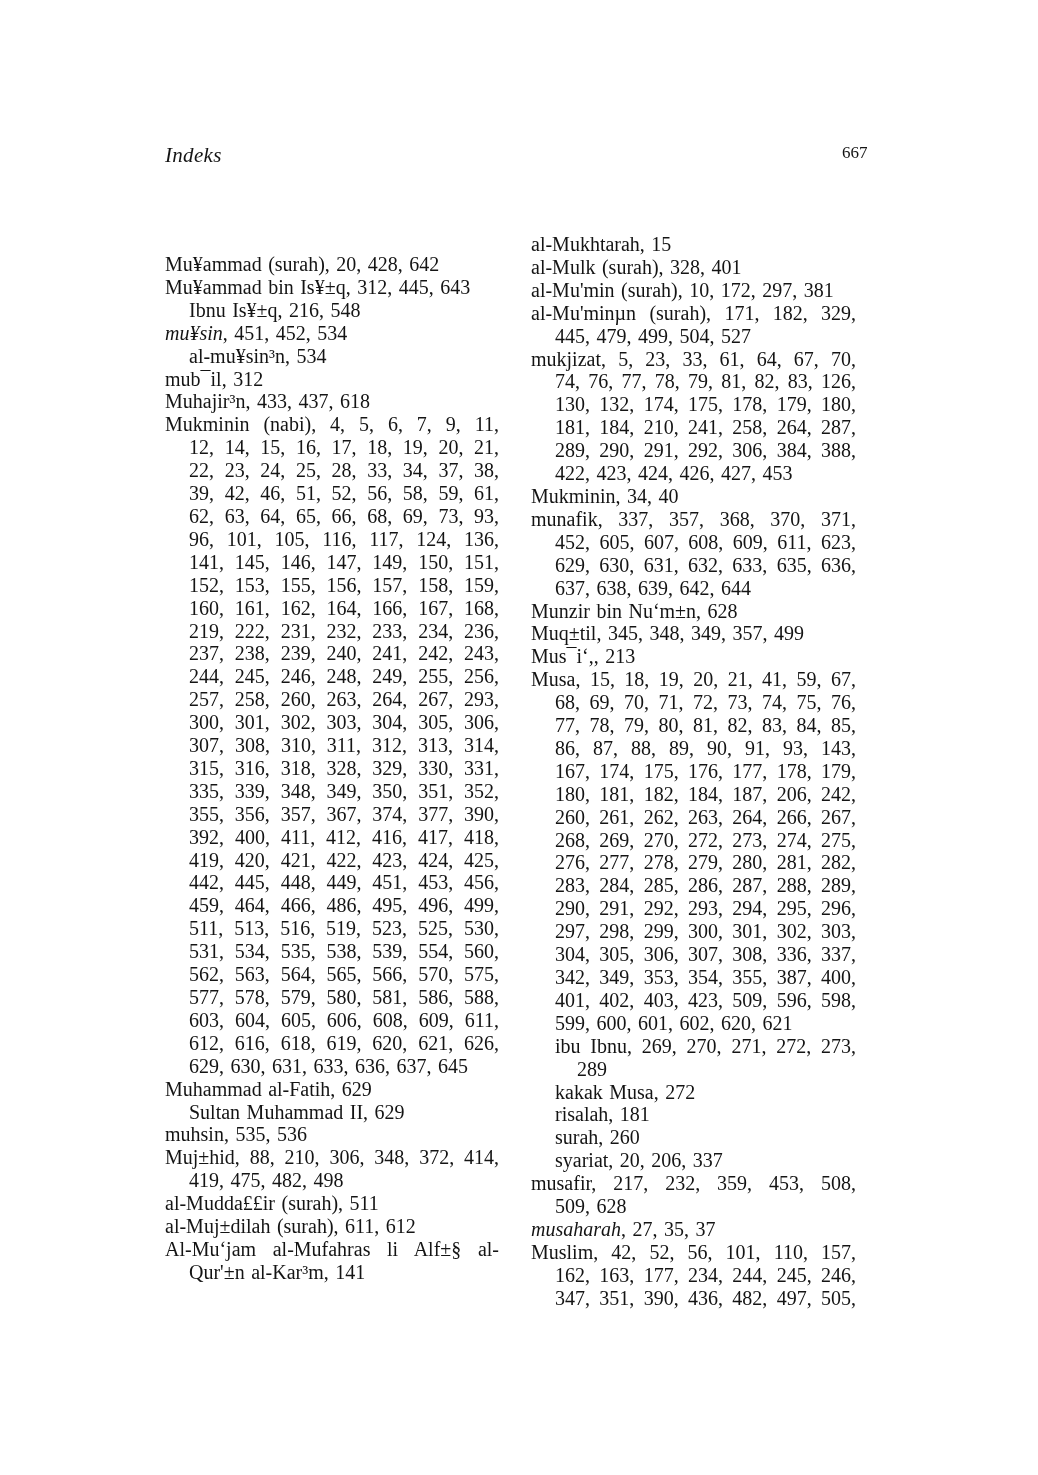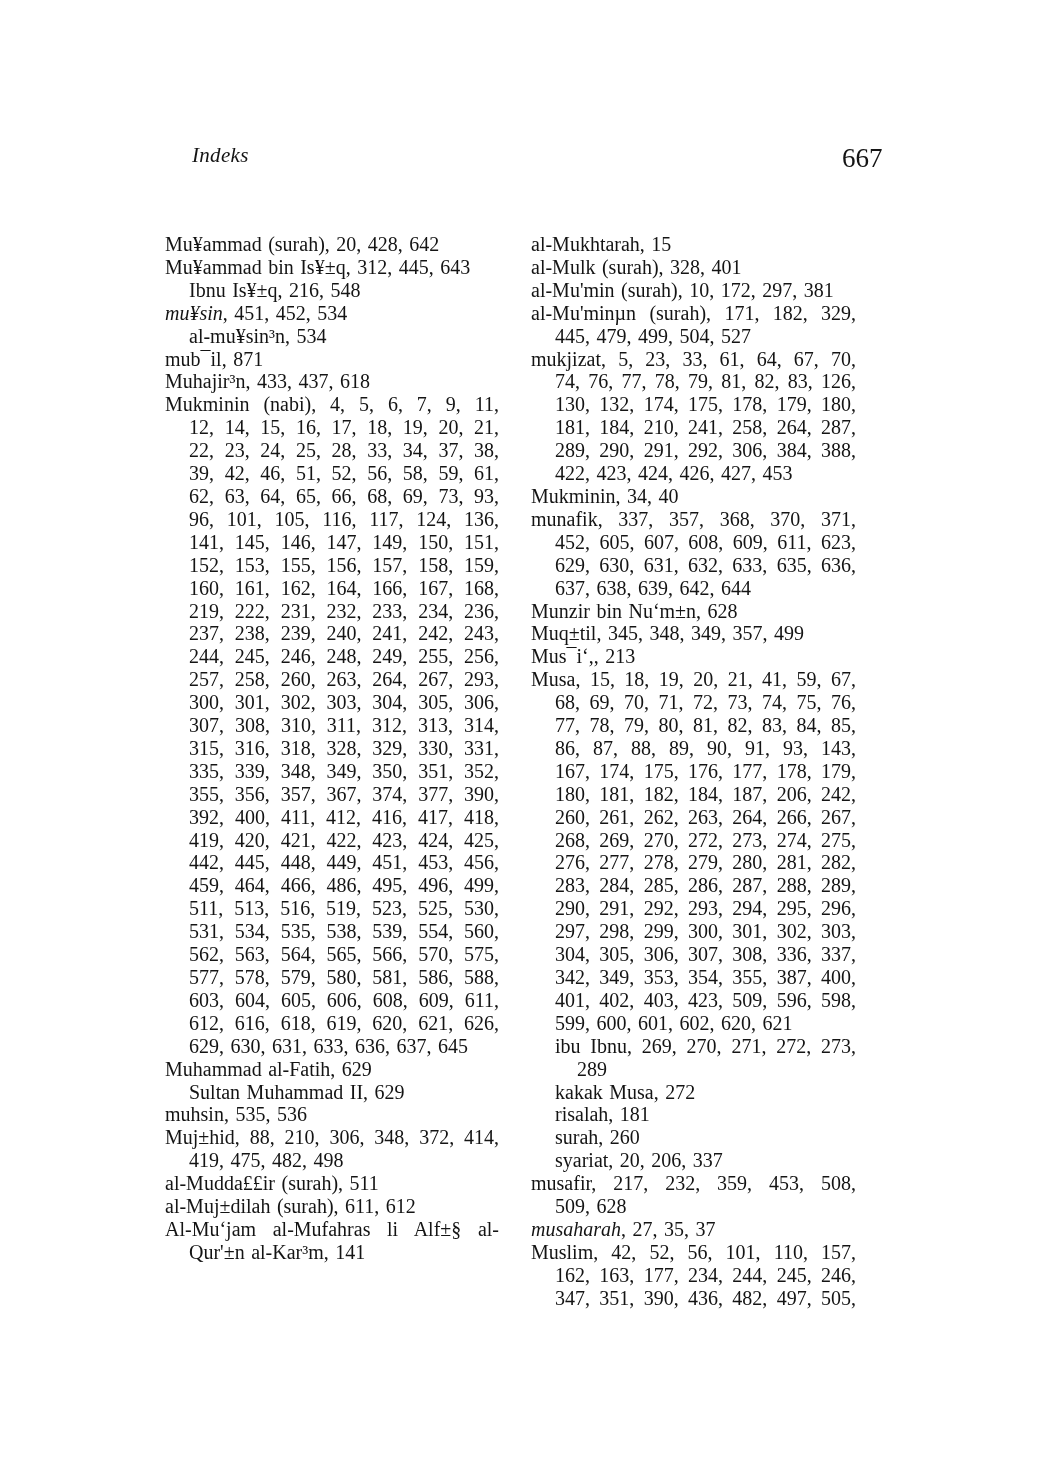--- a/index.html
+++ b/index.html
@@ -16,35 +16,34 @@
     font-family: "Liberation Serif", "DejaVu Serif", serif;
     overflow: hidden;
   }
   .header-title {
     position: absolute;
     left: 165px;
     top: 143px;
     font-size: 21px;
     font-style: italic;
     letter-spacing: 0.3px;
-    margin-left: 27px;
   }
   .header-pageno {
     position: absolute;
     left: 842px;
     top: 143px;
-    font-size: 27px;
+    font-size: 17px;
   }
   .col {
     position: absolute;
     top: 233px;
     font-size: 20px;
     line-height: 22.9px;
   }
-  .col-left  { left: 165px; width: 334px; }
+  .col-left  { left: 165px; width: 334px; margin-top: 20px; }
   .col-right { left: 531px; width: 325px; }
   .line {
     word-spacing: 1.5px;
     white-space: normal;
   }
   .line.j {
     text-align: justify;
     text-align-last: justify;
   }
   .ind1 { padding-left: 24px; }
@@ -57,21 +56,21 @@
 <div class="page">
   <span class="header-title">Indeks</span>
   <span class="header-pageno">667</span>
 
   <div class="col col-left">
       <div class="line ind0">Mu¥ammad (surah), 20, 428, 642</div>
       <div class="line ind0">Mu¥ammad bin Is¥±q, 312, 445, 643</div>
       <div class="line ind1">Ibnu Is¥±q, 216, 548</div>
       <div class="line ind0"><i>mu¥sin</i>, 451, 452, 534</div>
       <div class="line ind1">al-mu¥sin³n, 534</div>
-      <div class="line ind0">mub¯il, 871</div>
+      <div class="line ind0">mub¯il, 312</div>
       <div class="line ind0">Muhajir³n, 433, 437, 618</div>
       <div class="line ind0 j">Mukminin (nabi), 4, 5, 6, 7, 9, 11,</div>
       <div class="line ind1 j">12, 14, 15, 16, 17, 18, 19, 20, 21,</div>
       <div class="line ind1 j">22, 23, 24, 25, 28, 33, 34, 37, 38,</div>
       <div class="line ind1 j">39, 42, 46, 51, 52, 56, 58, 59, 61,</div>
       <div class="line ind1 j">62, 63, 64, 65, 66, 68, 69, 73, 93,</div>
       <div class="line ind1 j">96, 101, 105, 116, 117, 124, 136,</div>
       <div class="line ind1 j">141, 145, 146, 147, 149, 150, 151,</div>
       <div class="line ind1 j">152, 153, 155, 156, 157, 158, 159,</div>
       <div class="line ind1 j">160, 161, 162, 164, 166, 167, 168,</div>

